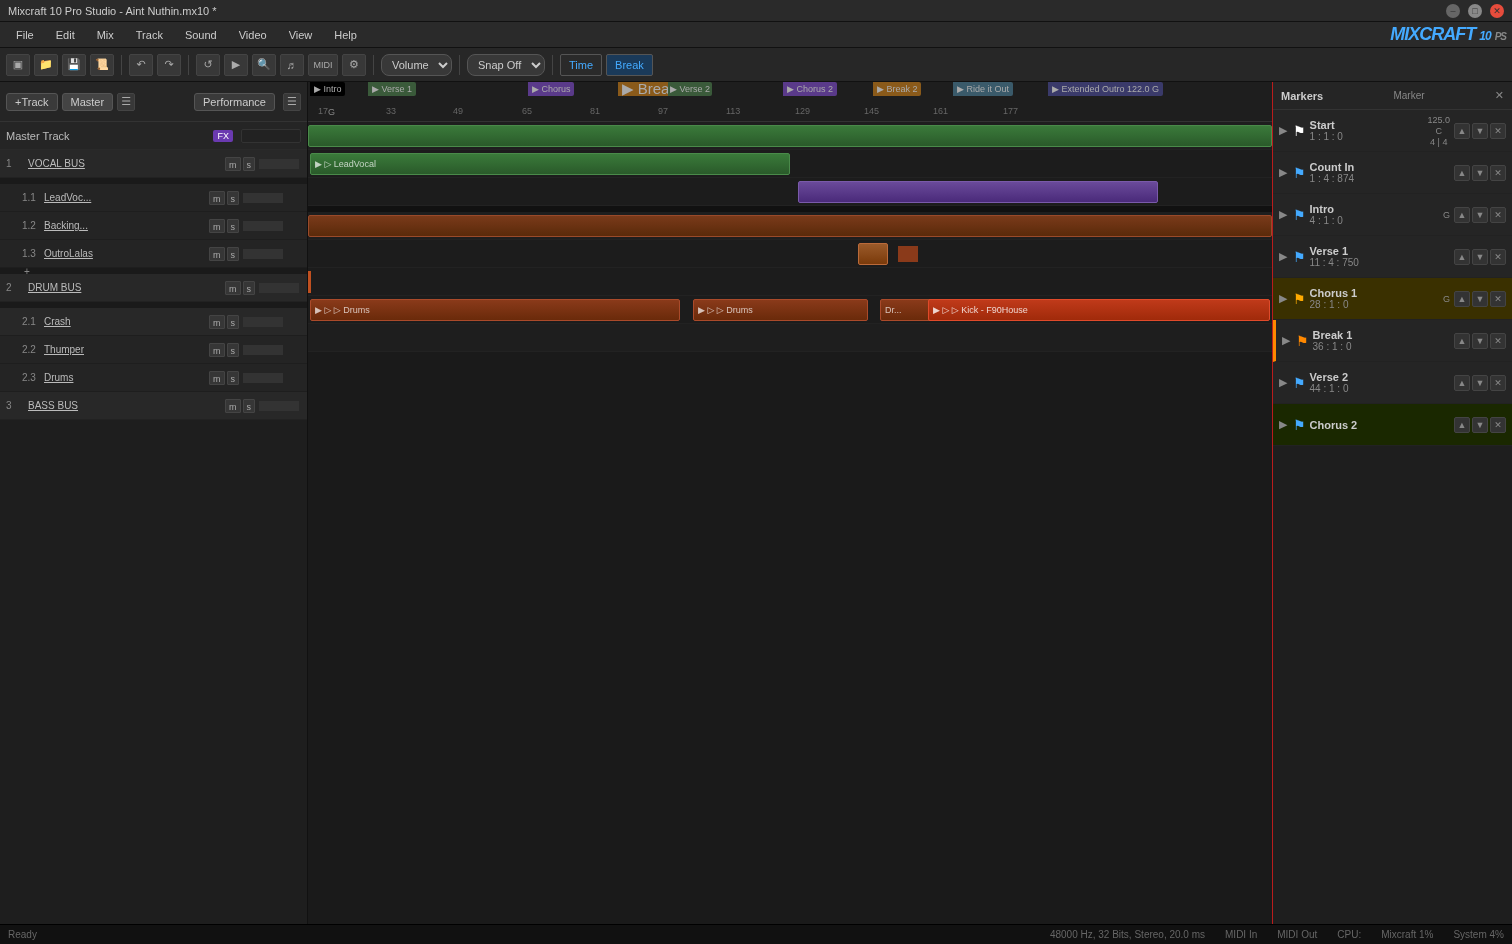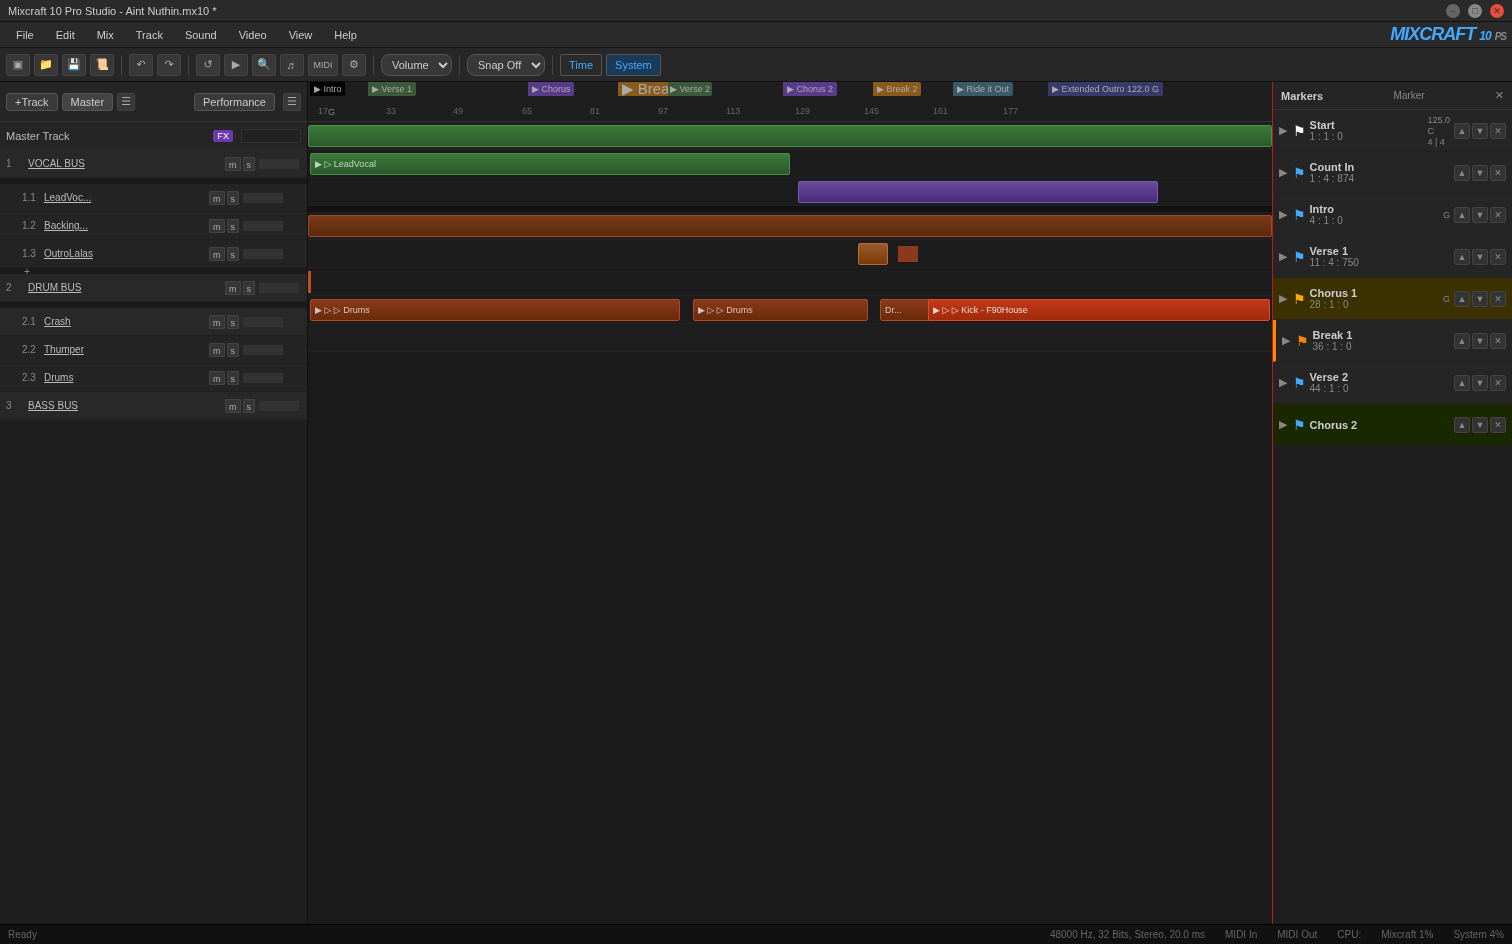--- a/index.html
+++ b/index.html
@@ -115,21 +115,21 @@
   <div class="toolbar-sep"></div>
   <select class="toolbar-select">
     <option>Volume</option>
   </select>
   <div class="toolbar-sep"></div>
   <select class="toolbar-select">
     <option>Snap Off</option>
   </select>
   <div class="toolbar-sep"></div>
   <div class="tb-label">Time</div>
-  <div class="tb-label active">System</div>
+  <div class="tb-label active">Break</div>
 </div>
 
 <div id="main-layout" style="display:flex; height:calc(944px - 22px - 26px - 34px); position:relative;">
 
   <div id="track-panel">
     <div id="track-header">
       <div class="add-track-btn">+Track</div>
       <div class="master-btn">Master</div>
       <div class="tb-icon-btn" style="width:18px;height:18px;">☰</div>
       <div class="perf-btn">Performance</div>
@@ -331,21 +331,21 @@
       <div class="marker-close">✕</div>
     </div>
 
     <div class="marker-row" style="background:#252525;">
       <span class="marker-expand">▶</span>
       <span style="color:#fff;font-size:14px;">⚑</span>
       <div class="marker-info">
         <div class="marker-name">Start</div>
         <div class="marker-pos">1 : 1 : 0</div>
       </div>
-      <div style="display:flex;flex-direction:column;gap:1px;font-size:9px;color:#888;">
+      <div style="display:flex;flex-direction:column;gap:1px;font-size:9px;color:#888;text-align:center;">
         <span>125.0</span>
           <span>C</span>
           <span>4 | 4</span>
       </div>
       <div class="marker-controls">
         <div class="marker-ctrl-btn">▲</div>
         <div class="marker-ctrl-btn">▼</div>
         <div class="marker-ctrl-btn">✕</div>
       </div>
     </div>

